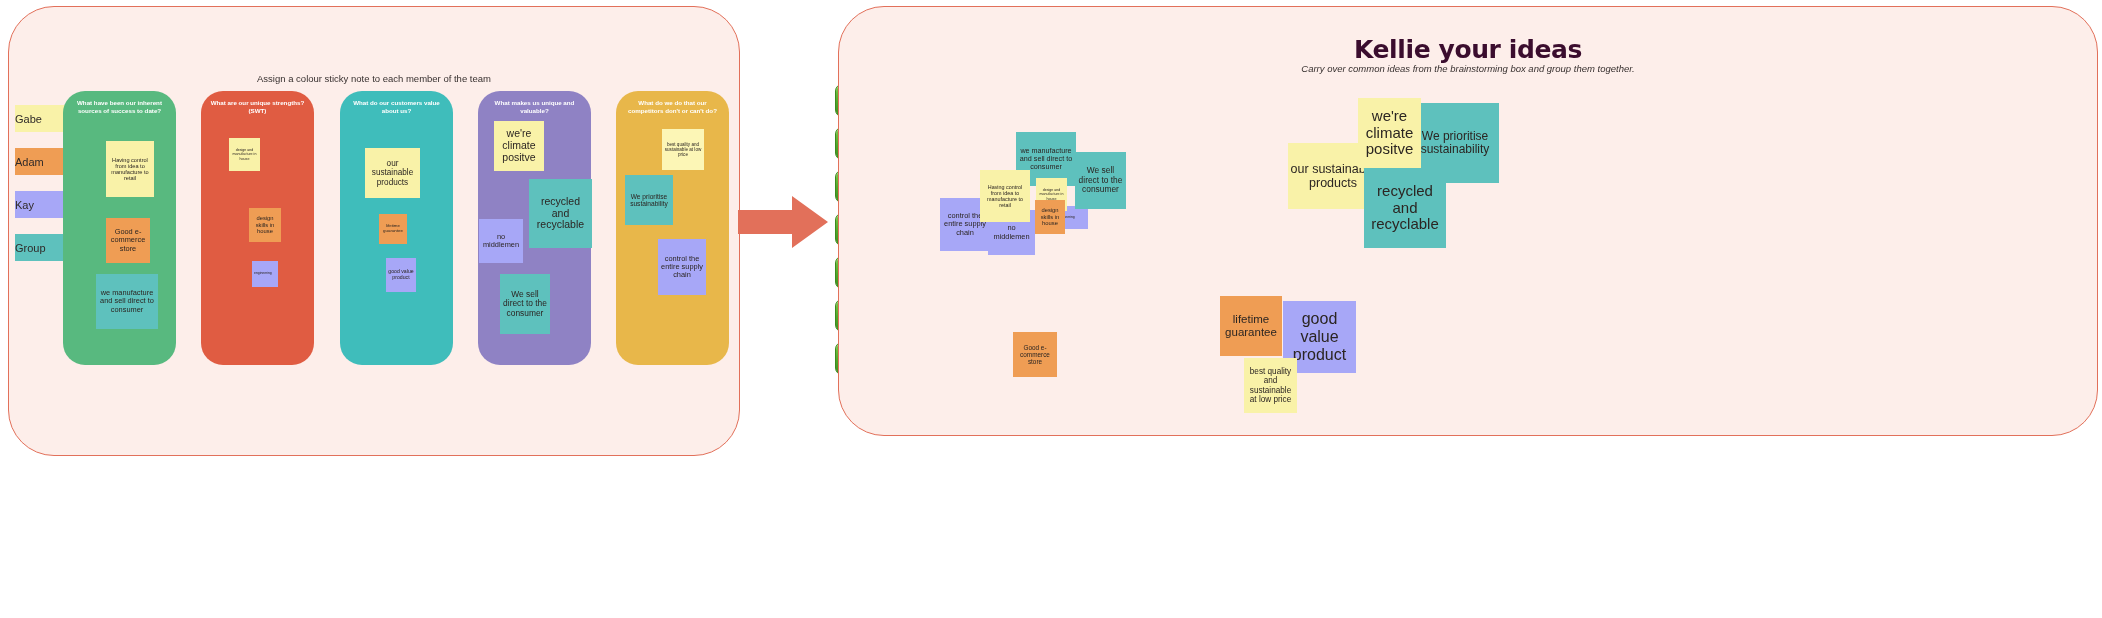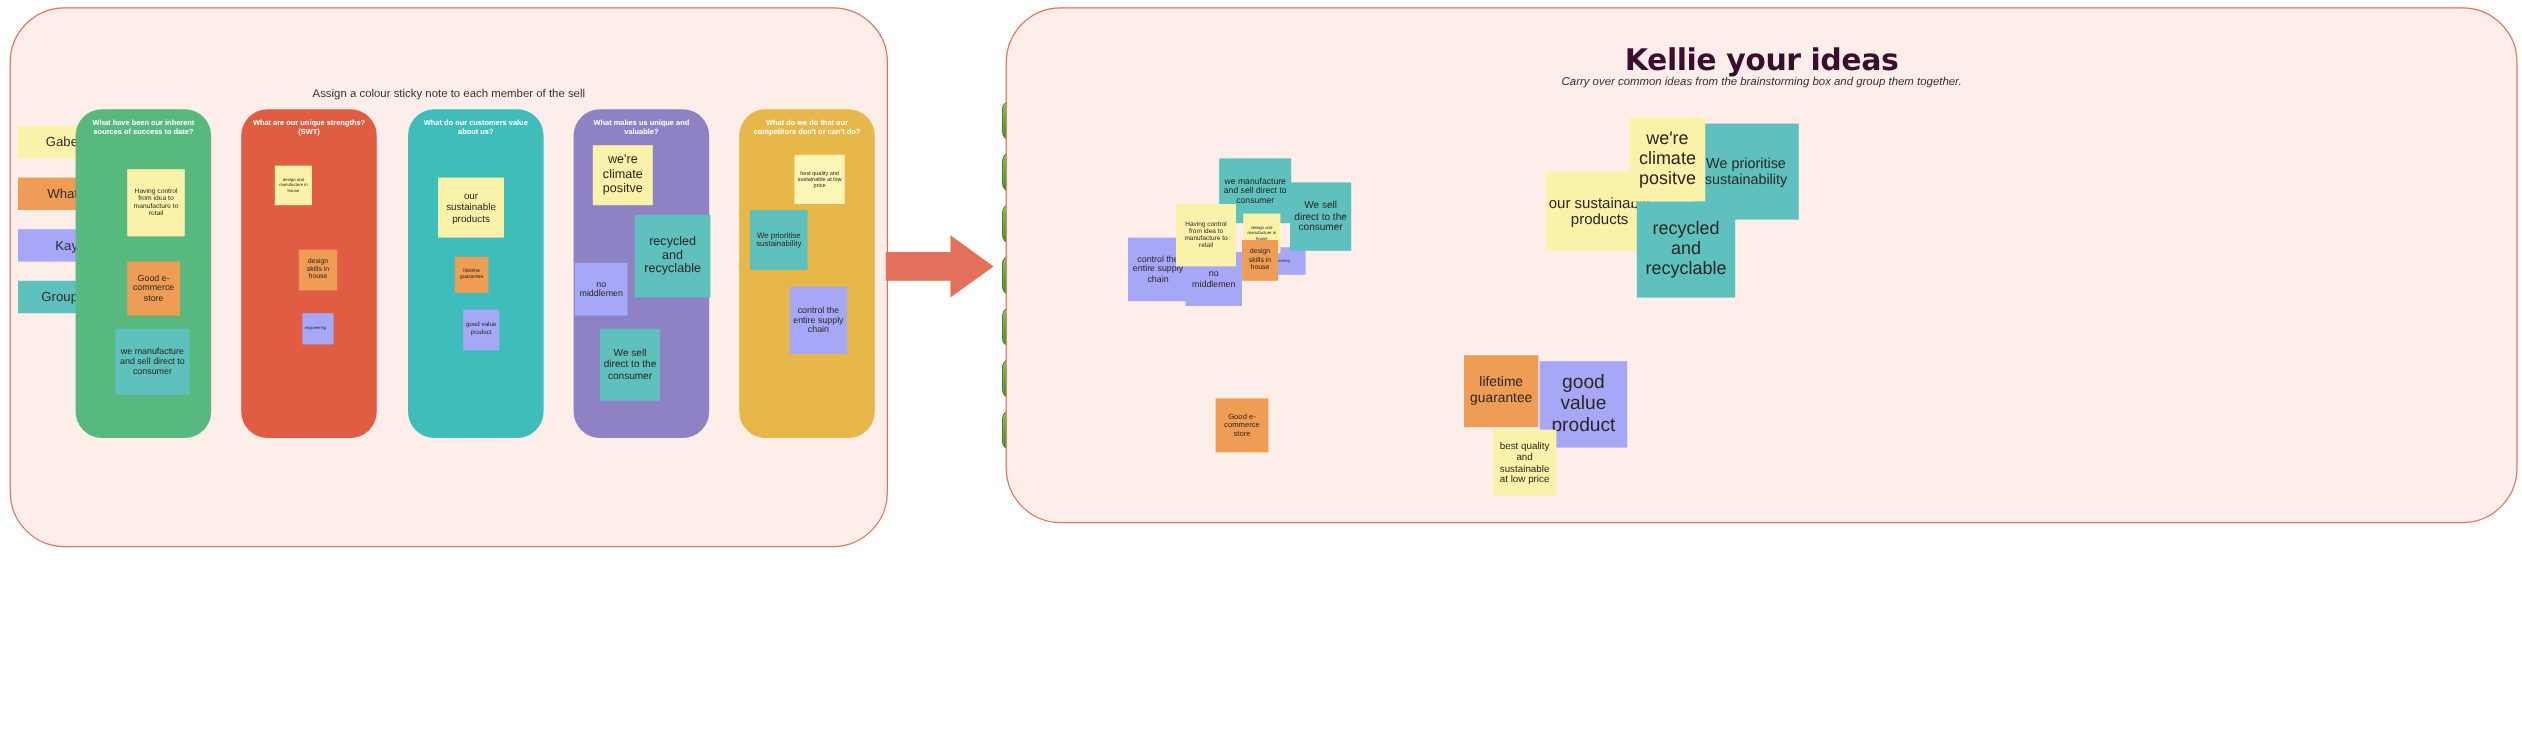--- a/index.html
+++ b/index.html
@@ -7,21 +7,21 @@
   #canvas{position:relative;width:2102px;height:618px;background:#ffffff;overflow:hidden;}
 
   .panel{position:absolute;background:#fdeeea;border:1px solid #e2705a;border-radius:46px;}
   #panel-left{left:8px;top:6px;width:730px;height:448px;}
   #panel-right{left:838px;top:6px;width:1258px;height:428px;}
 
   .panel-title{position:absolute;left:0;right:0;text-align:center;font-weight:bold;color:#3b0d2e;
     font-family:"DejaVu Sans", sans-serif;letter-spacing:-0.4px;}
   .panel-sub{position:absolute;left:0;right:0;text-align:center;color:#37302f;}
 
-  .member-chip{position:absolute;width:50px;height:27px;display:flex;align-items:center;justify-content:flex-end;
+  .member-chip{position:absolute;width:50px;height:27px;display:flex;align-items:center;justify-content:flex-start;
     font-size:11px;color:#2f2a29;}
 
   .column{position:absolute;border-radius:22px;}
   .column-title{position:absolute;left:6px;right:6px;top:8px;text-align:center;color:#ffffff;
     font-weight:bold;font-size:6.2px;line-height:8.4px;}
 
   .note{position:absolute;display:flex;align-items:center;justify-content:flex-start;text-align:center;
     color:#2b2522;box-sizing:border-box;padding:2px;line-height:1.12;}
 
   .arrow{position:absolute;}
@@ -29,27 +29,27 @@
     background:linear-gradient(180deg,#7ec84a 0%,#4fa82a 55%,#3d8e21 100%);
     border:1px solid #3c8a1f;box-shadow:inset 0 1px 0 rgba(255,255,255,.55);}
   .check svg{position:absolute;left:0;top:0;}
 </style>
 </head>
 <body>
 
 <div id="canvas">
 
   <div class="panel" id="panel-left">
-    <div class="panel-sub" style="top:66px;font-size:9.5px;">Assign a colour sticky note to each member of the sell</div>
+    <div class="panel-sub" style="top:66px;font-size:9.5px;">Assign a colour sticky note to each member of the team</div>
     <div id="member-list">
         <div class="member-chip" style="left: 6px; top: 98px; background: rgb(249, 242, 168);">
           <span>Gabe</span>
         </div>
         <div class="member-chip" style="left: 6px; top: 141px; background: rgb(239, 157, 84);">
-          <span>What</span>
+          <span>Adam</span>
         </div>
         <div class="member-chip" style="left: 6px; top: 184px; background: rgb(167, 167, 247);">
           <span>Kay</span>
         </div>
         <div class="member-chip" style="left: 6px; top: 227px; background: rgb(94, 193, 189);">
           <span>Group</span>
         </div>
       </div>
     <div id="left-columns">
         <div class="column" style="left: 54px; top: 84px; width: 113px; height: 274px; background: rgb(88, 185, 127);">

